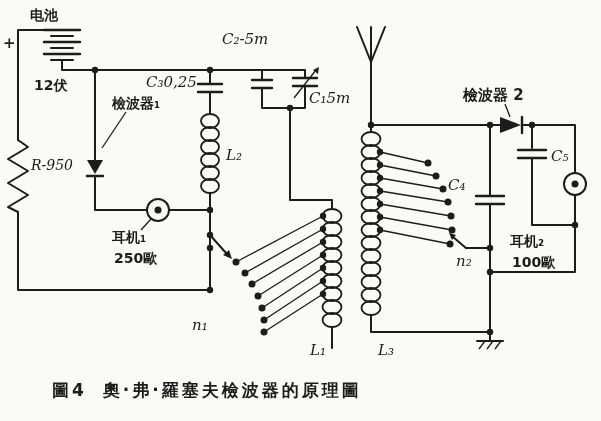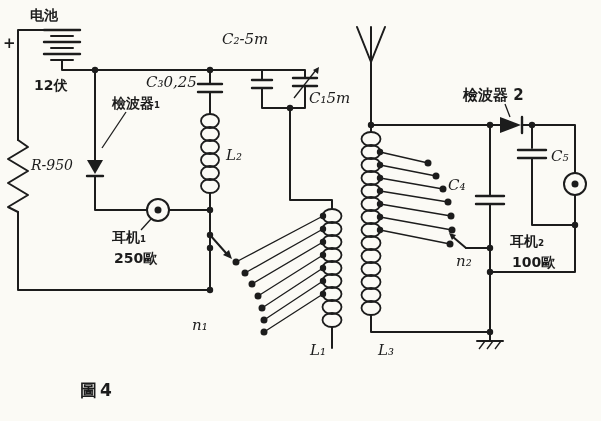--- a/index.html
+++ b/index.html
@@ -17,21 +17,21 @@
   .plate { stroke:var(--ink); stroke-width:2.4; fill:none; stroke-linecap:round; }
   .loop { stroke:var(--ink); stroke-width:1.8; fill:none; }
   .dot { fill:var(--ink); stroke:none; }
   .solid { fill:var(--ink); stroke:none; }
   .ring { stroke:var(--ink); stroke-width:2; fill:var(--paper); }
   text { fill:var(--ink); }
   .cjk { font-family:"DejaVu Sans", sans-serif; font-size:14px; font-weight:bold; }
   .sym { font-family:"DejaVu Serif", serif; font-size:15px; font-style:italic; }
   .caption {
     display:flex; align-items:flex-end; gap:16px;
-    padding-left:80px; margin-top:14px;
+    padding-left:52px; margin-top:14px;
     font-family:"DejaVu Sans", sans-serif;
     font-size:17px; font-weight:bold; letter-spacing:3px;
   }
 </style>
 </head>
 <body>
 
 <div>
 <svg width="601" height="365" viewBox="0 0 601 365">
 
@@ -252,14 +252,15 @@
     <text class="sym" x="551" y="161">C₅</text>
     <text class="sym" x="448" y="190">C₄</text>
     <text class="sym" x="456" y="266">n₂</text>
     <text class="cjk" x="510" y="246">耳机₂</text>
     <text class="cjk" x="512" y="267">100歐</text>
   </g>
 </svg>
 
 <div class="caption">
   <span>圖4</span>
+  <span>奧·弗·羅塞夫檢波器的原理圖</span>
 </div>
 </div>
 
 </body></html>

